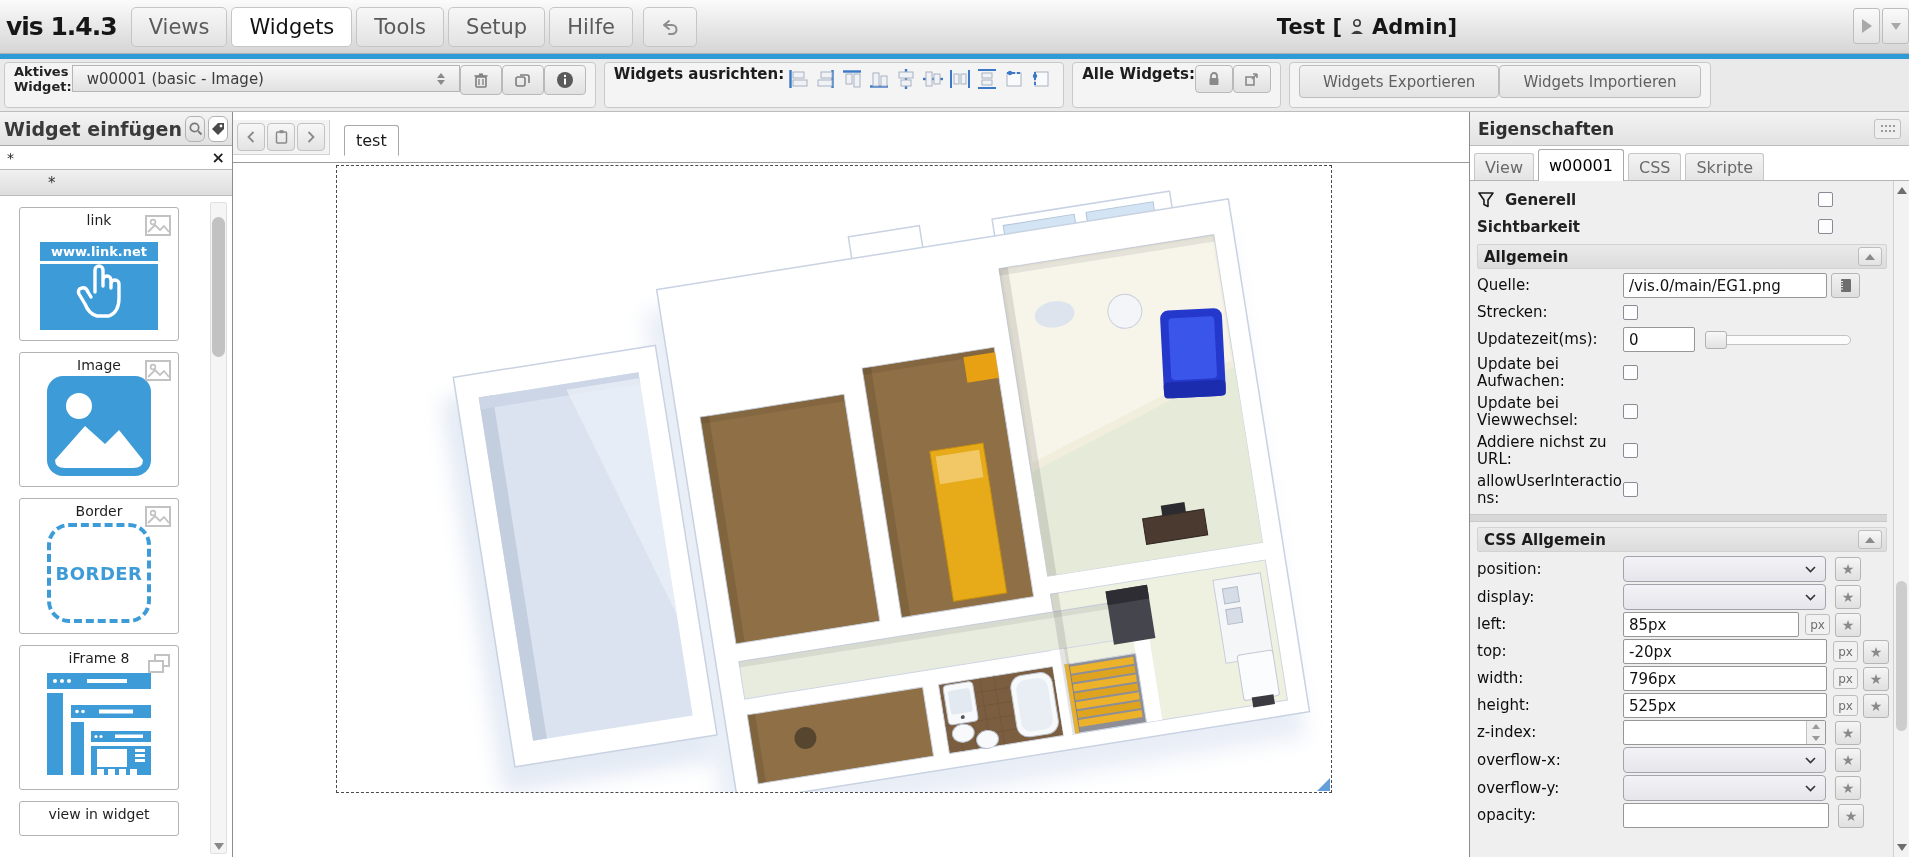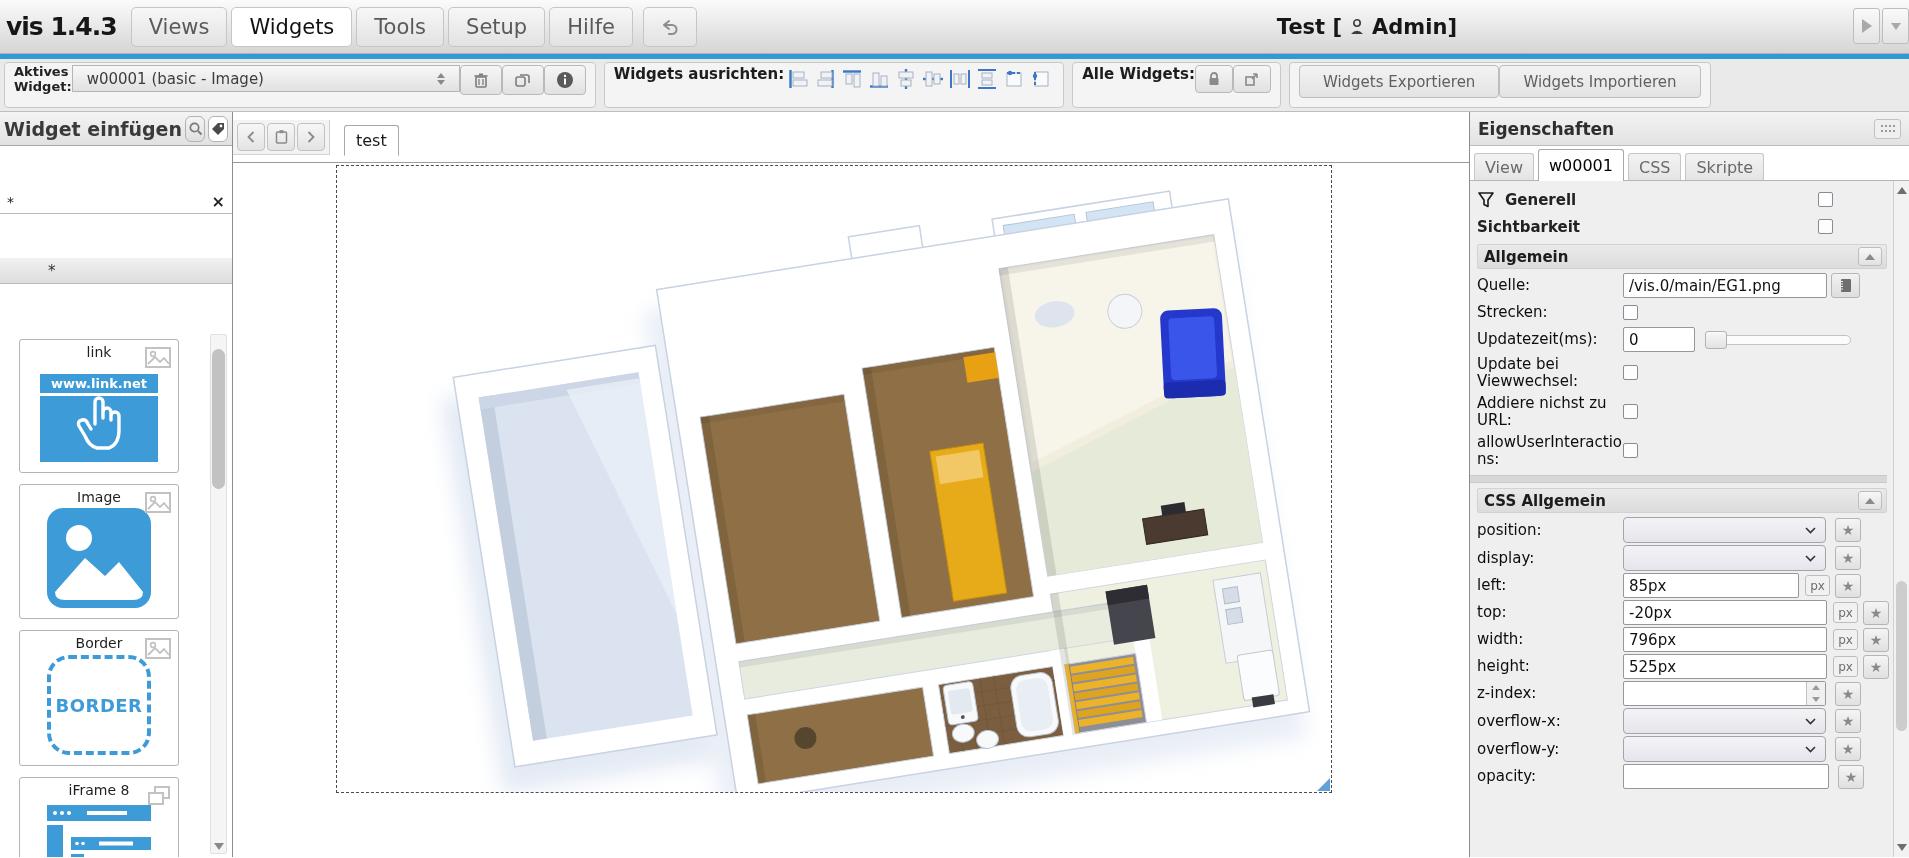--- a/index.html
+++ b/index.html
@@ -31,21 +31,21 @@
   .updown .d { border-top:5px solid #8a8a8a; }
   .tool-btn { width:42px; height:30px; border:1px solid #b9b9b9; border-radius:4px; background:linear-gradient(#f6f6f6,#e1e1e1); display:flex; align-items:center; justify-content:center; }
   .bold-label { font-size:15px; font-weight:bold; color:#1d1d1d; white-space:nowrap; }
   .align-btn { width:27px; height:27px; background:transparent; border:none; display:flex; align-items:center; justify-content:center; }
   .text-btn { height:33px; padding:0 23px; font-size:15px; color:#5f5f5f; background:linear-gradient(#f3f3f3,#e3e3e3); border:1px solid #bdbdbd; border-radius:4px; display:flex; align-items:center; white-space:nowrap; }
 
   
   .main { display:flex; height:745px; }
 
   
-  .left-panel { width:233px; border-right:1px solid #8d8d8d; display:flex; flex-direction:column; background:#fff; flex-shrink:0;gap:44px; }
+  .left-panel { width:233px; border-right:1px solid #8d8d8d; display:flex; flex-direction:column; background:#fff; flex-shrink:0; }
   .panel-head { height:34px; background:linear-gradient(#f4f4f4,#e1e1e1); border-bottom:1px solid #a8a8a8; display:flex; align-items:center; padding:0 4px; }
   .panel-title { font-size:19px; font-weight:bold; color:#3a3a3a; flex:1; white-space:nowrap; }
   .round-btn { width:31px; height:26px; border:1px solid #b2b2b2; border-radius:6px; background:linear-gradient(#f4f4f4,#dfdfdf); display:flex; align-items:center; justify-content:center; margin-left:3px; }
   .round-btn.active { background:#fff; }
   .filter-row { height:24px; background:#fff; border-bottom:1px solid #b8b8b8; display:flex; align-items:center; padding:0 7px; font-size:14px; }
   .filter-row .fval { flex:1; }
   .filter-x { color:#222; font-size:16px; font-weight:bold; line-height:1; }
   .cat-select { height:26px; background:linear-gradient(#f1f1f1,#dddddd); border-bottom:1px solid #bbb; display:flex; align-items:center; font-size:15px; color:#333; padding-left:48px; }
   .widget-list { flex:1; position:relative; overflow:hidden; background:#fff; }
   .wcard { width:160px; margin:11px 0 0 19px; border:1px solid #b3b3b3; border-radius:3px; background:#fff; position:relative; padding:4px 0 10px; }
@@ -696,20 +696,24 @@
       </div>
 
       <div class="prow">
         <span class="plabel">Updatezeit(ms):</span>
         <input class="pinput" style="width: 72px;" value="0">
         <span class="slider">
             <span class="slider-handle"></span>
           </span>
       </div>
 
+      <div class="prow" style="min-height:37px;">
+        <span class="plabel">Update bei Aufwachen:</span>
+        <span class="cb"></span>
+      </div>
 
       <div class="prow" style="min-height:37px;">
         <span class="plabel">Update bei Viewwechsel:</span>
         <span class="cb"></span>
       </div>
 
       <div class="prow" style="min-height:37px;">
         <span class="plabel">Addiere nichst zu URL:</span>
         <span class="cb"></span>
       </div>

